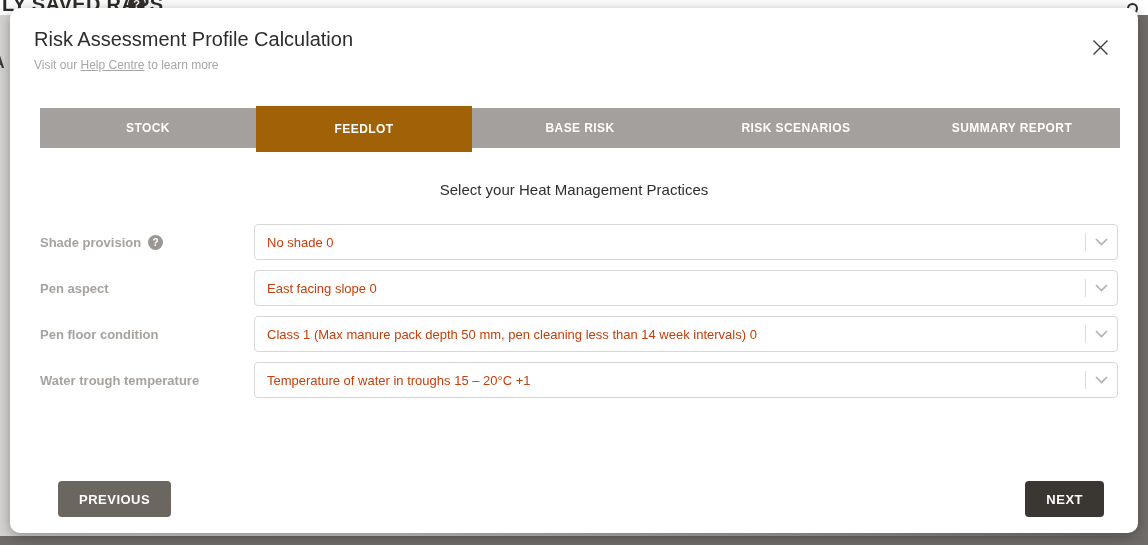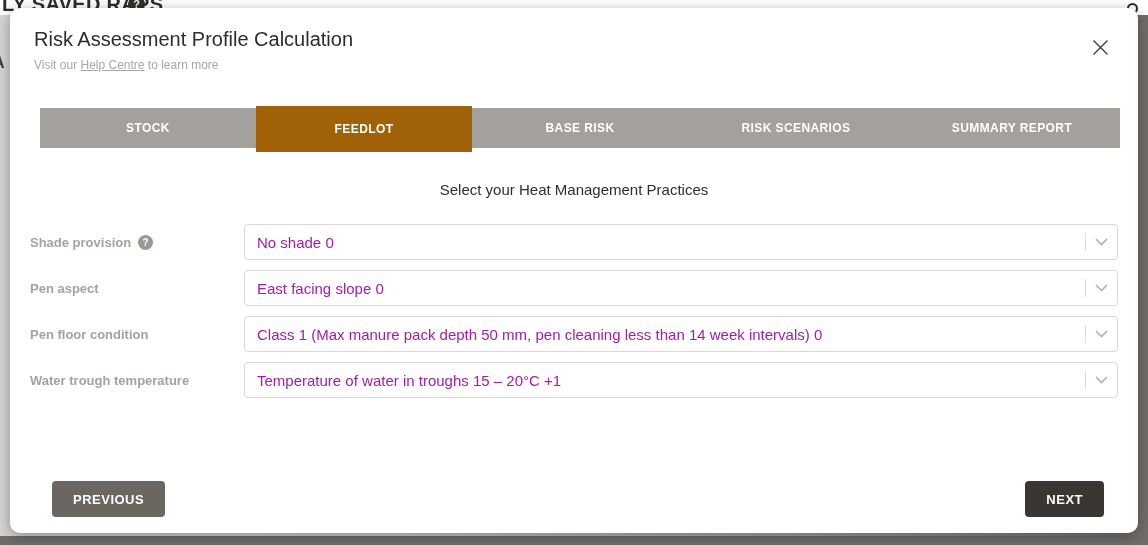--- a/index.html
+++ b/index.html
@@ -74,57 +74,57 @@
   }
 
   
   .section-heading {
     margin-top:33px; text-align:center;
     font-size:15px; color:#2f2f2f;
   }
   .form { margin-top:26px; }
   .form-row {
     display:flex; align-items:center;
-    padding:0 20px; margin-bottom:10px; height:36px;
+    padding:0 20px; margin-bottom:10px; height:36px;margin-left:10px;
   }
   .form-label {
     width:214px; flex:none;
     font-size:13px; font-weight:bold; color:#a6a29e;
     display:flex; align-items:center;
   }
   .help-icon {
     display:inline-block; margin-left:7px;
     width:15px; height:15px; border-radius:50%;
     background:#9b9894; color:#ffffff;
     font-size:10px; font-weight:bold; text-align:center; line-height:15px;
     flex:none;
   }
   .select {
     flex:1; height:36px;
     border:1px solid #d8d8d8; border-radius:4px;
     display:flex; align-items:center;
     background:#ffffff; cursor:pointer; position:relative;
   }
   .select-value {
-    flex:1; padding:0 12px; font-size:15px; color:#a21caf;
+    flex:1; padding:0 12px; font-size:13px; color:#c2410c;
     white-space:nowrap; overflow:hidden;
   }
   .select-arrow {
     flex:none; width:33px; height:100%;
     display:flex; align-items:center; justify-content:center;
     border-left:1px solid transparent; position:relative;
   }
   .select-arrow::before {
     content:""; position:absolute; left:0; top:8px; bottom:8px;
     width:1px; background:#dcdcdc;
   }
 
   
   .modal-footer {
-    position:absolute; left:42px; right:34px; bottom:16px;
+    position:absolute; left:48px; right:34px; bottom:16px;
     display:flex; justify-content:space-between;gap:12px;
   }
   .btn {
     height:36px; border:none; border-radius:4px;
     color:#ffffff; font-family:"Liberation Sans", sans-serif;
     font-size:13px; font-weight:bold; letter-spacing:0.5px;
     padding:0 21px; cursor:pointer;
   }
   .btn-previous { background:#6c6660; }
   .btn-next { background:#3a3632; }

